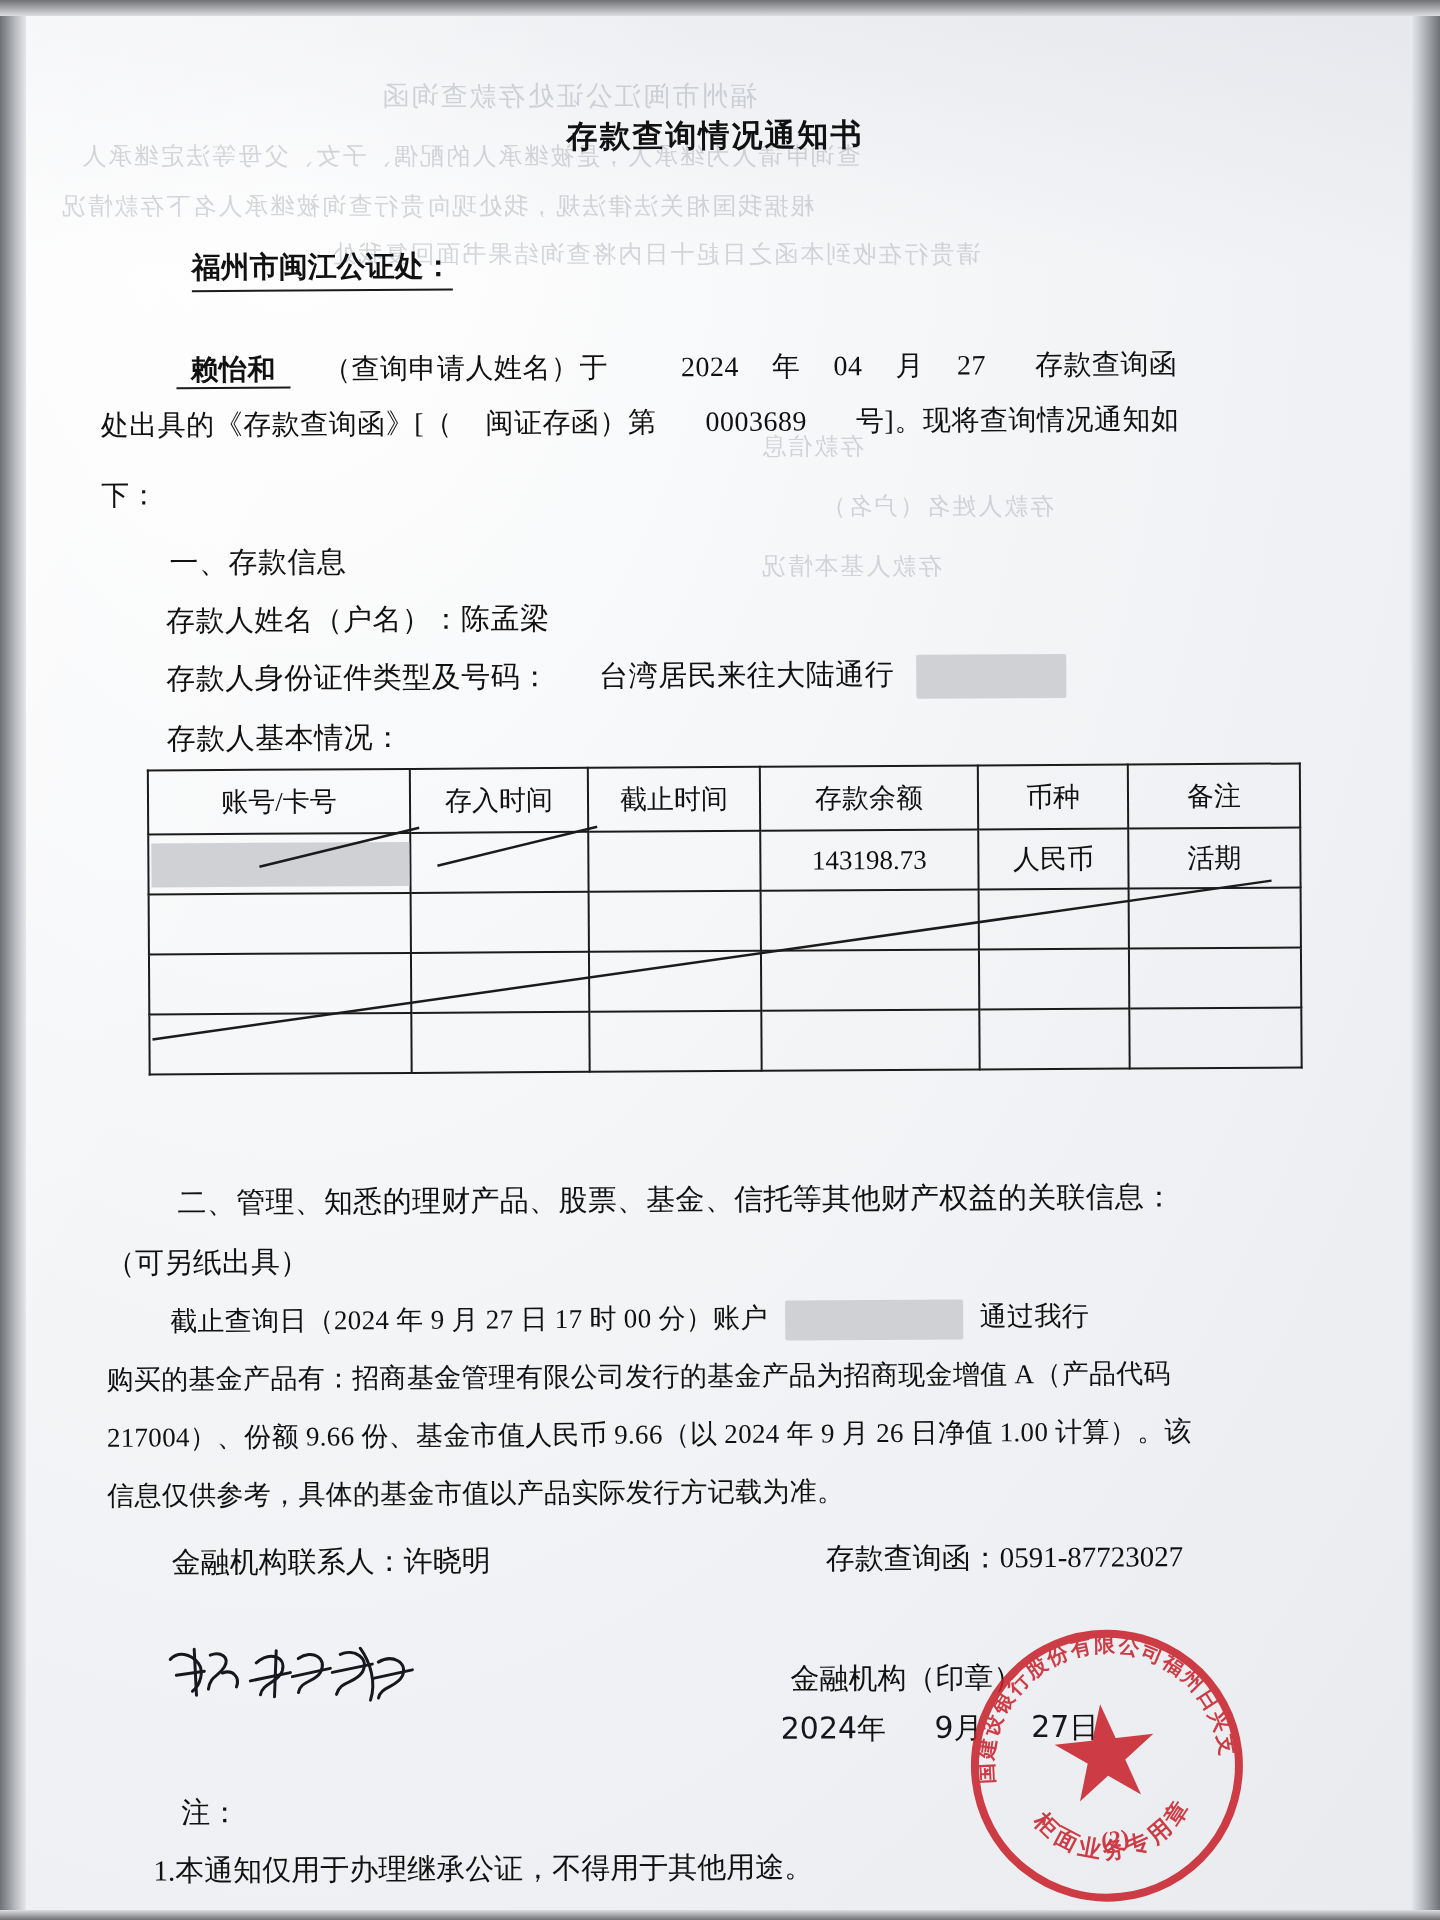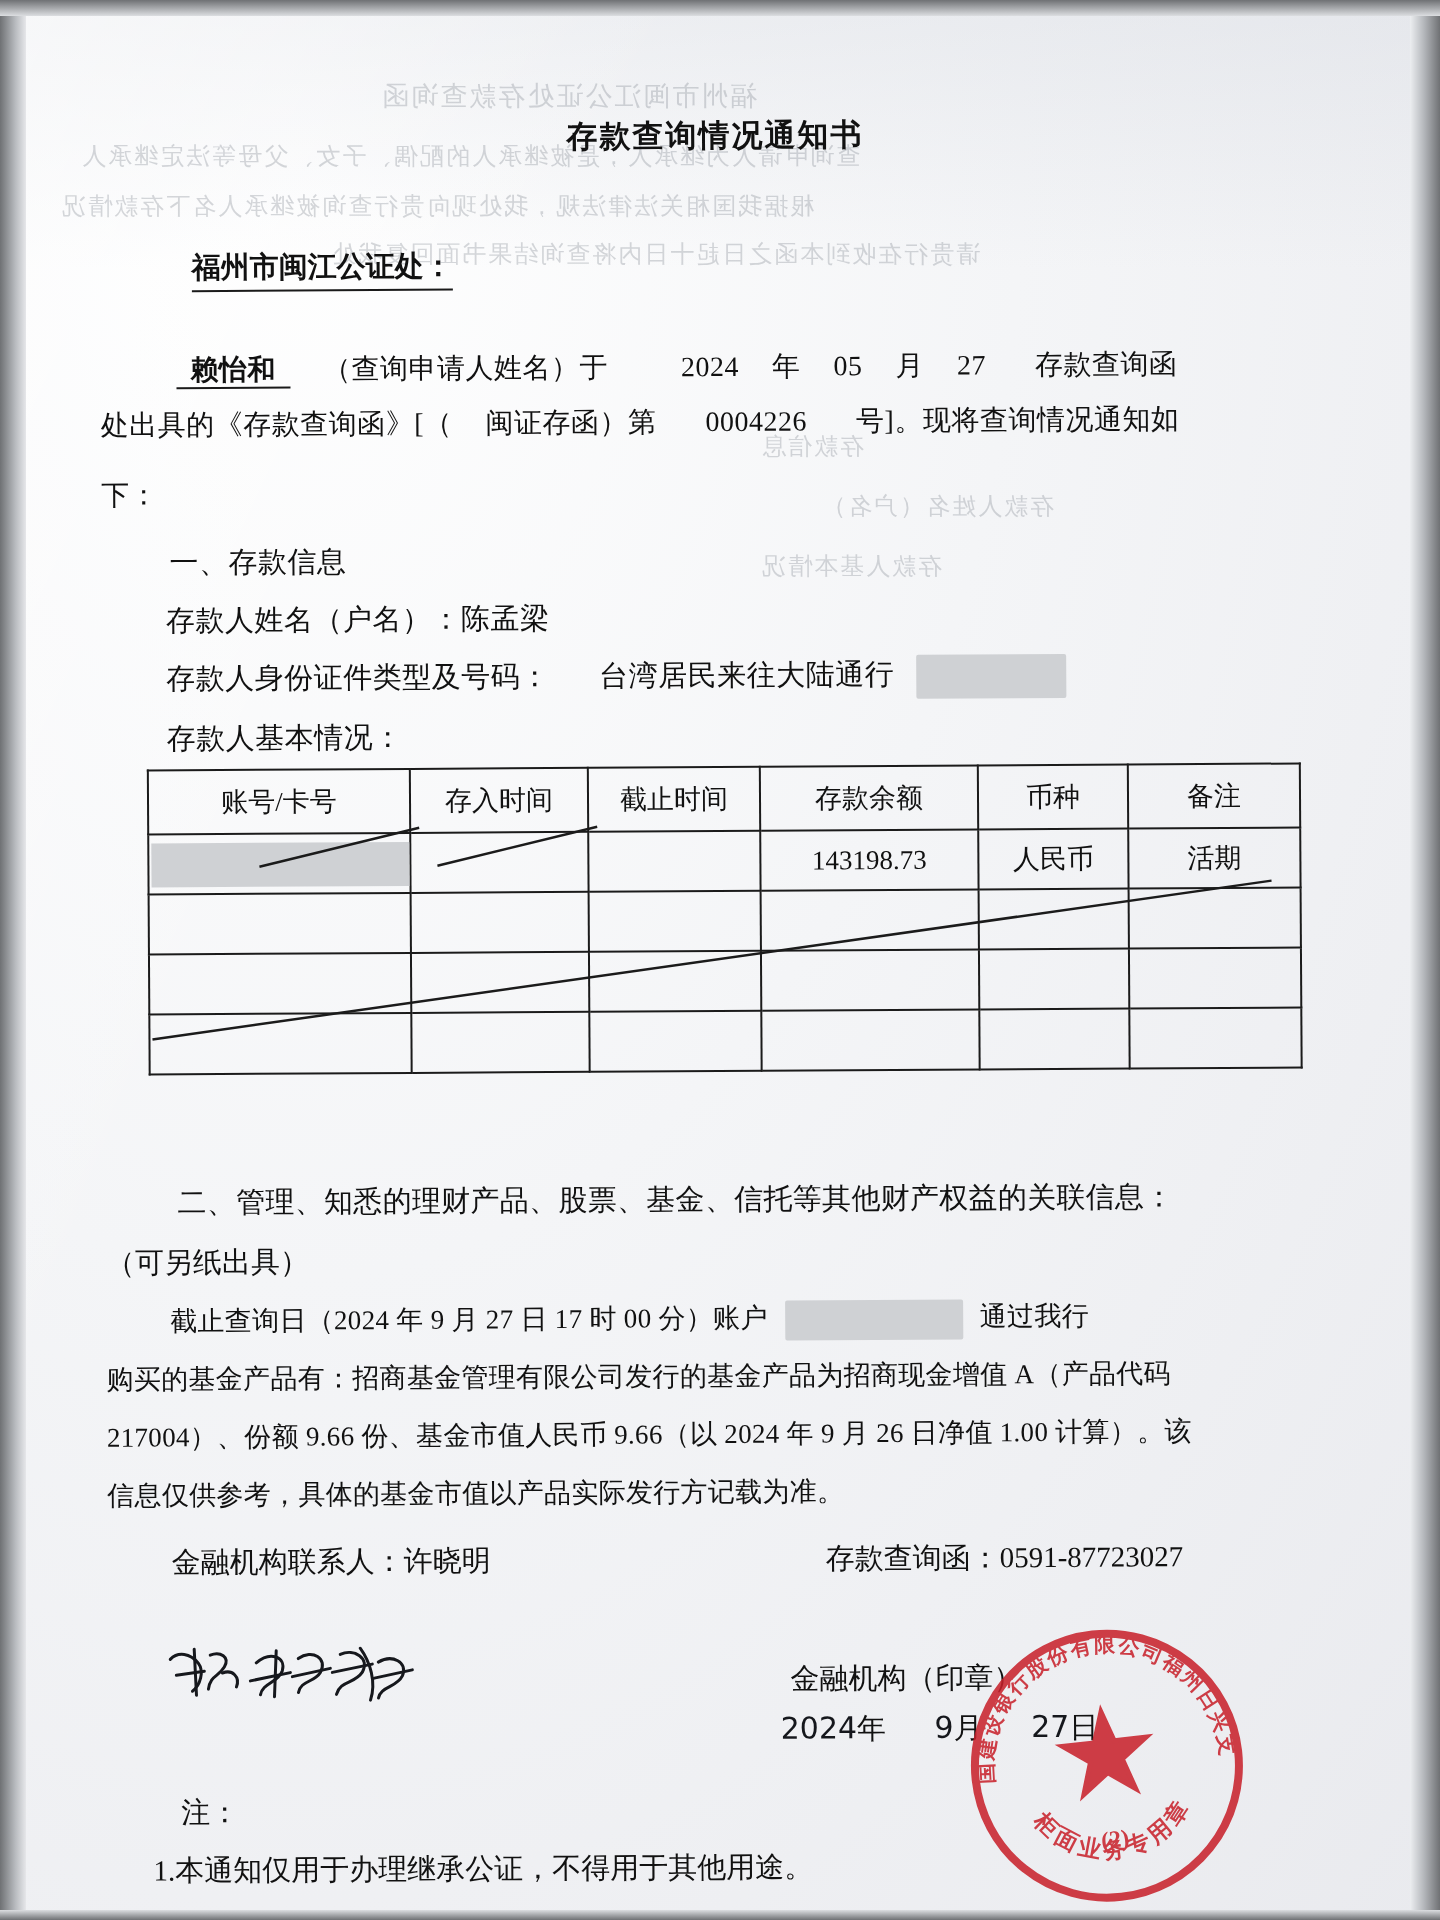--- a/index.html
+++ b/index.html
@@ -291,35 +291,35 @@
 
     <div class="para p-line1">
       <span class="u-name">赖怡和</span>
       <span class="sp-sm"></span>
       <span>（查询申请人姓名）于</span>
       <span class="sp-lg"></span>
       <span>2024</span>
       <span class="sp-sm"></span>
       <span>年</span>
       <span class="sp-sm"></span>
-      <span>05</span>
+      <span>04</span>
       <span class="sp-sm"></span>
       <span>月</span>
       <span class="sp-sm"></span>
       <span>27</span>
       <span class="sp-md"></span>
       <span>存款查询函</span>
     </div>
 
     <div class="para p-line2">
       <span>处出具的《存款查询函》[（</span>
       <span class="sp-sm"></span>
       <span>闽证存函）第</span>
       <span class="sp-md"></span>
-      <span>0004226</span>
+      <span>0003689</span>
       <span class="sp-md"></span>
       <span>号]。现将查询情况通知如</span>
     </div>
 
     <div class="para p-line3">下：</div>
 
     <div class="sec-head sec1">一、存款信息</div>
 
     <div class="info-line i1">
       <span>存款人姓名（户名）：</span><span>陈孟梁</span>

